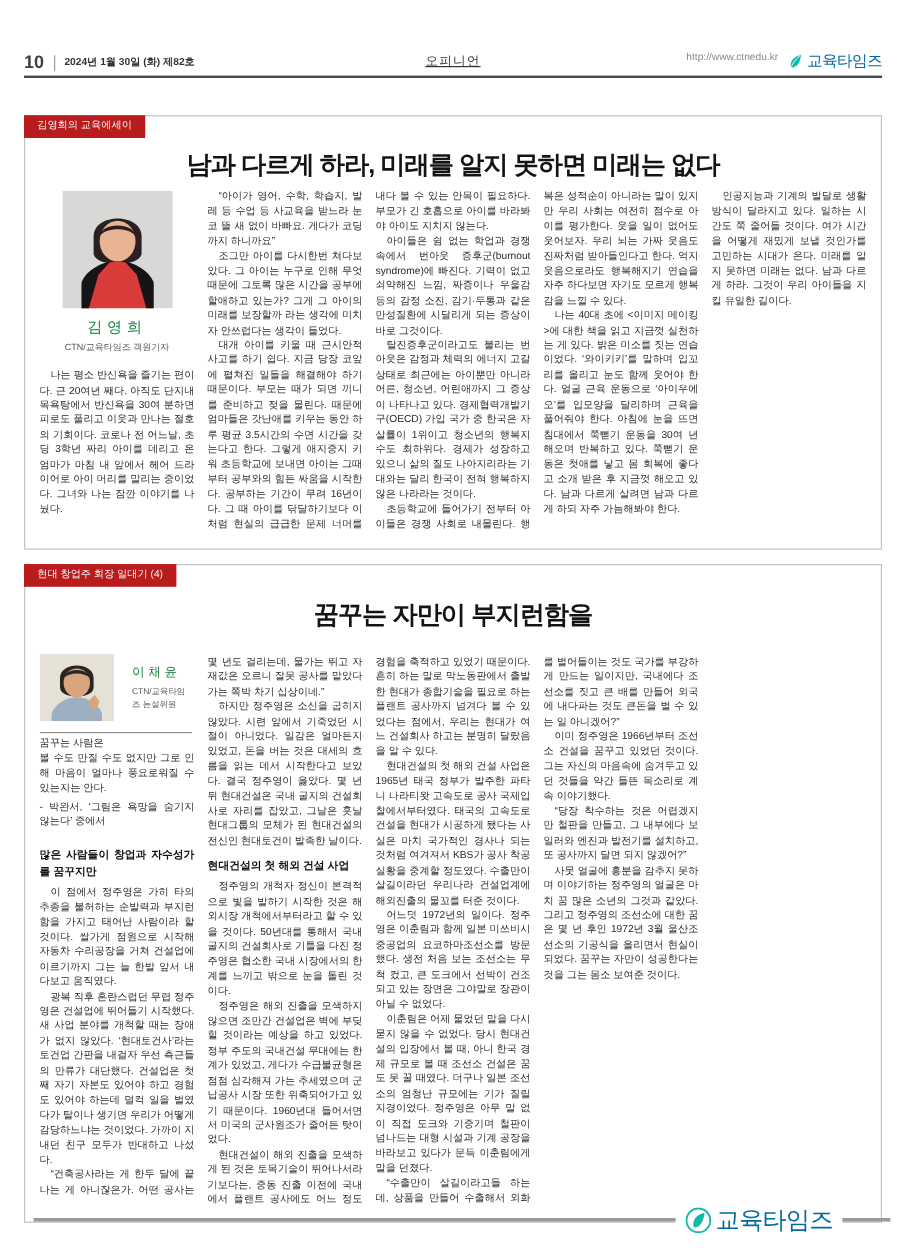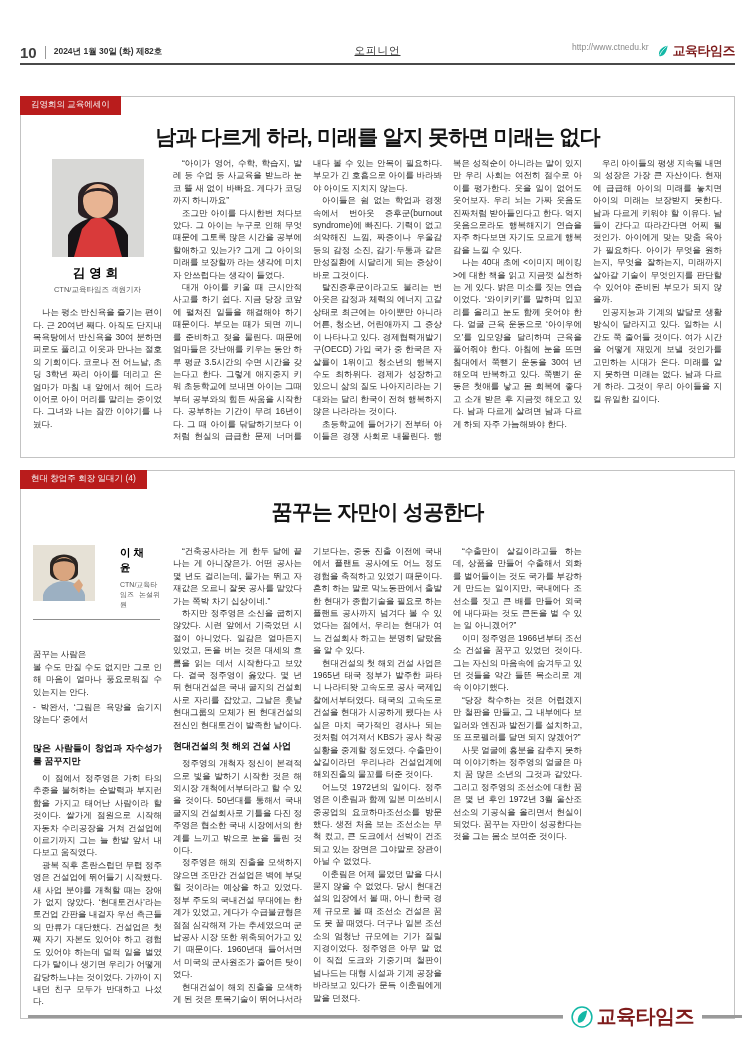--- a/index.html
+++ b/index.html
@@ -18,21 +18,21 @@
   }
   .mast-left { display:flex; align-items:flex-end; gap:8px; }
   .page-num { font-size:15px; font-weight:bold; color:#404040; line-height:1; }
   .mast-sep { width:1px; height:13px; background:#999; margin-bottom:1px; }
   .edition { font-size:8.5px; font-weight:bold; color:#333; padding-bottom:2px; }
   .section-name { font-size:10.5px; color:#333; letter-spacing:1px; padding-bottom:1px;
     position:absolute; left:50%; transform:translateX(-50%); bottom:1px;text-decoration:underline; }
   .mast-right { display:flex; align-items:flex-start; gap:7px; }
   .mast-url { font-size:8.5px; color:#8a8a8a; }
   .brand { display:flex; align-items:center; gap:3px; }
-  .brand-text { font-size:13px; font-weight:bold; color:#7f1d1d; letter-spacing:-0.5px; }
+  .brand-text { font-size:13px; font-weight:normal; color:#0369a1; letter-spacing:-0.5px; }
   .masthead-rule { position:absolute; top:63px; left:20px; right:15px; height:2px; background:#4a4a4a; }
 
   
   .article {
     position:absolute; left:20px; right:15px;
     border:1px solid #c3c3c3; background:#fff;
   }
   .article-1 { top:96px;  height:362px; }
   .article-2 { top:470px; height:549px; }
   .badge {
@@ -61,26 +61,26 @@
     margin:9px 0 4px; break-after:avoid;
   }
   .para.epigraph { text-indent:0; white-space:pre-line; margin-bottom:3px; }
   .para.credit { text-indent:0; margin-bottom:16px; }
 
   
   .author-block-v {
     break-inside:avoid; text-align:center; margin:2px 6px 10px; 
   }
   .author-block-v .portrait { width:92px; height:98px; display:block; margin:0 auto 7px; }
-  .author-name { font-size:12.5px; font-weight:bold; letter-spacing:4px; color:#000000; }
+  .author-name { font-size:12.5px; font-weight:normal; letter-spacing:4px; color:#15803d; }
   .author-role { font-size:7.5px; color:#555; margin-top:3px; letter-spacing:0; }
 
   .author-block-h {
-    break-inside:avoid; display:flex; align-items:flex-start; gap:25px;
-    padding-bottom:9px; border-bottom:1px solid #8f8f8f; margin:0 2px 28px 0;
+    break-inside:avoid; display:flex; align-items:center; gap:15px;
+    padding-bottom:9px; border-bottom:1px solid #8f8f8f; margin:0 2px 2px 0;
   }
   .author-block-h .portrait { width:62px; height:56px; flex:0 0 auto; }
   .author-block-h .author-name { font-size:10.5px; letter-spacing:3px; text-align:left; }
   .author-block-h .author-role { font-size:7px; margin-top:4px; }
 
   
   .footer { position:absolute; left:0; right:0; top:1010px; height:38px; }
   .footer-rule { position:absolute; top:5px; left:28px; right:8px; height:2.5px; background:#9a9a9a; }
   .footer-brand {
     position:absolute; right:48px; top:-7px; background:#ffffff;
@@ -134,29 +134,28 @@
       </div>
       <div>
           <p class="para p">나는 평소 반신욕을 즐기는 편이다. 근 20여년 째다. 아직도 단지내 목욕탕에서 반신욕을 30여 분하면 피로도 풀리고 이웃과 만나는 절호의 기회이다. 코로나 전 어느날, 초딩 3학년 짜리 아이를 데리고 온 엄마가 마침 내 앞에서 헤어 드라이어로 아이 머리를 말리는 중이었다. 그녀와 나는 잠깐 이야기를 나눴다.</p>
           <p class="para p">“아이가 영어, 수학, 학습지, 발레 등 수업 등 사교육을 받느라 눈코 뜰 새 없이 바빠요. 게다가 코딩까지 하니까요”</p>
           <p class="para p">조그만 아이를 다시한번 쳐다보았다. 그 아이는 누구로 인해 무엇 때문에 그토록 많은 시간을 공부에 할애하고 있는가? 그게 그 아이의 미래를 보장할까 라는 생각에 미치자 안쓰럽다는 생각이 들었다.</p>
           <p class="para p">대개 아이를 키울 때 근시안적 사고를 하기 쉽다. 지금 당장 코앞에 펼쳐진 일들을 해결해야 하기 때문이다. 부모는 때가 되면 끼니를 준비하고 젖을 물린다. 때문에 엄마들은 갓난애를 키우는 동안 하루 평균 3.5시간의 수면 시간을 갖는다고 한다. 그렇게 애지중지 키워 초등학교에 보내면 아이는 그때부터 공부와의 힘든 싸움을 시작한다. 공부하는 기간이 무려 16년이다. 그 때 아이를 닦달하기보다 이처럼 현실의 급급한 문제 너머를 내다 볼 수 있는 안목이 필요하다. 부모가 긴 호흡으로 아이를 바라봐야 아이도 지치지 않는다.</p>
           <p class="para p">아이들은 쉼 없는 학업과 경쟁 속에서 번아웃 증후군(burnout syndrome)에 빠진다. 기력이 없고 쇠약해진 느낌, 짜증이나 우울감 등의 감정 소진, 감기·두통과 같은 만성질환에 시달리게 되는 증상이 바로 그것이다.</p>
           <p class="para p">탈진증후군이라고도 불리는 번아웃은 감정과 체력의 에너지 고갈 상태로 최근에는 아이뿐만 아니라 어른, 청소년, 어린애까지 그 증상이 나타나고 있다. 경제협력개발기구(OECD) 가입 국가 중 한국은 자살률이 1위이고 청소년의 행복지수도 최하위다. 경제가 성장하고 있으니 삶의 질도 나아지리라는 기대와는 달리 한국이 전혀 행복하지 않은 나라라는 것이다.</p>
           <p class="para p">초등학교에 들어가기 전부터 아이들은 경쟁 사회로 내몰린다. 행복은 성적순이 아니라는 말이 있지만 우리 사회는 여전히 점수로 아이를 평가한다. 웃을 일이 없어도 웃어보자. 우리 뇌는 가짜 웃음도 진짜처럼 받아들인다고 한다. 억지 웃음으로라도 행복해지기 연습을 자주 하다보면 자기도 모르게 행복감을 느낄 수 있다.</p>
           <p class="para p">나는 40대 초에 &lt;이미지 메이킹&gt;에 대한 책을 읽고 지금껏 실천하는 게 있다. 밝은 미소를 짓는 연습이었다. ‘와이키키’를 말하며 입꼬리를 올리고 눈도 함께 웃어야 한다. 얼굴 근육 운동으로 ‘아이우에오’를 입모양을 달리하며 근육을 풀어줘야 한다. 아침에 눈을 뜨면 침대에서 쭉뻗기 운동을 30여 년 해오며 반복하고 있다. 쭉뻗기 운동은 첫애를 낳고 몸 회복에 좋다고 소개 받은 후 지금껏 해오고 있다. 남과 다르게 살려면 남과 다르게 하되 자주 가늠해봐야 한다.</p>
-          <p class="para p">우리 아이들의 평생 지속될 내면의 성장은 가장 큰 자산이다. 현재에 급급해 아이의 미래를 놓치면 아이의 미래는 보장받지 못한다. 남과 다르게 키워야 할 이유다. 남들이 간다고 따라간다면 어찌 될 것인가. 아이에게 맞는 맞춤 육아가 필요하다. 아이가 무엇을 원하는지, 무엇을 잘하는지, 미래까지 살아갈 기술이 무엇인지를 판단할 수 있어야 준비된 부모가 되지 않을까.</p>
           <p class="para p">인공지능과 기계의 발달로 생활 방식이 달라지고 있다. 일하는 시간도 쭉 줄어들 것이다. 여가 시간을 어떻게 재밌게 보낼 것인가를 고민하는 시대가 온다. 미래를 알지 못하면 미래는 없다. 남과 다르게 하라. 그것이 우리 아이들을 지킬 유일한 길이다.</p>
         </div>
     </div>
   </section>
 
   <section class="article article-2">
     <div class="badge">현대 창업주 회장 일대기 (4)</div>
-    <h1 class="headline">꿈꾸는 자만이 성공한다</h1>
+    <h1 class="headline">꿈꾸는 자만이 부지런함을</h1>
     <div class="article-body">
       <div class="author-block-h">
         <svg class="portrait" viewBox="0 0 62 56">
           <rect width="62" height="56" fill="#e6e1d6"></rect>
           <path d="M17 20 C17 6, 45 6, 45 20 L45 28 C45 38, 17 38, 17 28 Z" fill="#2b2522"></path>
           <ellipse cx="31" cy="24" rx="11" ry="12" fill="#d9a57f"></ellipse>
           <path d="M20 20 C22 11, 40 11, 42 20 C37 15, 25 15, 20 20 Z" fill="#2b2522"></path>
           <path d="M31 36 C22 36, 12 42, 10 50 L10 56 L52 56 L52 50 C50 42, 40 36, 31 36 Z" fill="#9cb0c2"></path>
           <path d="M40 40 L46 34 L50 40 L46 48 Z" fill="#d9a57f"></path>
         </svg>
@@ -176,21 +175,21 @@
           <p class="para p">하지만 정주영은 소신을 굽히지 않았다. 시련 앞에서 기죽었던 시절이 아니었다. 일감은 얼마든지 있었고, 돈을 버는 것은 대세의 흐름을 읽는 데서 시작한다고 보았다. 결국 정주영이 옳았다. 몇 년 뒤 현대건설은 국내 굴지의 건설회사로 자리를 잡았고, 그날은 훗날 현대그룹의 모체가 된 현대건설의 전신인 현대토건이 발족한 날이다.</p>
           <h3 class="para subhead">현대건설의 첫 해외 건설 사업</h3>
           <p class="para p">정주영의 개척자 정신이 본격적으로 빛을 발하기 시작한 것은 해외시장 개척에서부터라고 할 수 있을 것이다. 50년대를 통해서 국내 굴지의 건설회사로 기틀을 다진 정주영은 협소한 국내 시장에서의 한계를 느끼고 밖으로 눈을 돌린 것이다.</p>
           <p class="para p">정주영은 해외 진출을 모색하지 않으면 조만간 건설업은 벽에 부딪힐 것이라는 예상을 하고 있었다. 정부 주도의 국내건설 무대에는 한계가 있었고, 게다가 수급불균형은 점점 심각해져 가는 추세였으며 군납공사 시장 또한 위축되어가고 있기 때문이다. 1960년대 들어서면서 미국의 군사원조가 줄어든 탓이었다.</p>
           <p class="para p">현대건설이 해외 진출을 모색하게 된 것은 토목기술이 뛰어나서라기보다는, 중동 진출 이전에 국내에서 플랜트 공사에도 어느 정도 경험을 축적하고 있었기 때문이다. 흔히 하는 말로 막노동판에서 출발한 현대가 종합기술을 필요로 하는 플랜트 공사까지 넘겨다 볼 수 있었다는 점에서, 우리는 현대가 여느 건설회사 하고는 분명히 달랐음을 알 수 있다.</p>
           <p class="para p">현대건설의 첫 해외 건설 사업은 1965년 태국 정부가 발주한 파타니 나라티왓 고속도로 공사 국제입찰에서부터였다. 태국의 고속도로 건설을 현대가 시공하게 됐다는 사실은 마치 국가적인 경사나 되는 것처럼 여겨져서 KBS가 공사 착공 실황을 중계할 정도였다. 수출만이 살길이라던 우리나라 건설업계에 해외진출의 물꼬를 터준 것이다.</p>
           <p class="para p">어느덧 1972년의 일이다. 정주영은 이춘림과 함께 일본 미쓰비시중공업의 요코하마조선소를 방문했다. 생전 처음 보는 조선소는 무척 컸고, 큰 도크에서 선박이 건조되고 있는 장면은 그야말로 장관이 아닐 수 없었다.</p>
           <p class="para p">이춘림은 어제 물었던 말을 다시 묻지 않을 수 없었다. 당시 현대건설의 입장에서 볼 때, 아니 한국 경제 규모로 볼 때 조선소 건설은 꿈도 못 꿀 때였다. 더구나 일본 조선소의 엄청난 규모에는 기가 질릴 지경이었다. 정주영은 아무 말 없이 직접 도크와 기중기며 철판이 넘나드는 대형 시설과 기계 공장을 바라보고 있다가 문득 이춘림에게 말을 던졌다.</p>
           <p class="para p">“수출만이 살길이라고들 하는데, 상품을 만들어 수출해서 외화를 벌어들이는 것도 국가를 부강하게 만드는 일이지만, 국내에다 조선소를 짓고 큰 배를 만들어 외국에 내다파는 것도 큰돈을 벌 수 있는 일 아니겠어?”</p>
           <p class="para p">이미 정주영은 1966년부터 조선소 건설을 꿈꾸고 있었던 것이다. 그는 자신의 마음속에 숨겨두고 있던 것들을 약간 들뜬 목소리로 계속 이야기했다.</p>
-          <p class="para p">“당장 착수하는 것은 어렵겠지만 철판을 만들고, 그 내부에다 보일러와 엔진과 발전기를 설치하고, 또 프로펠러를 달면 되지 않겠어?”</p>
+          <p class="para p">“당장 착수하는 것은 어렵겠지만 철판을 만들고, 그 내부에다 보일러와 엔진과 발전기를 설치하고, 또 공사까지 달면 되지 않겠어?”</p>
           <p class="para p">사뭇 얼굴에 흥분을 감추지 못하며 이야기하는 정주영의 얼굴은 마치 꿈 많은 소년의 그것과 같았다. 그리고 정주영의 조선소에 대한 꿈은 몇 년 후인 1972년 3월 울산조선소의 기공식을 올리면서 현실이 되었다. 꿈꾸는 자만이 성공한다는 것을 그는 몸소 보여준 것이다.</p>
         </div>
     </div>
   </section>
 
   <div class="footer">
     <div class="footer-rule"></div>
     <div class="footer-brand">
       <svg width="22" height="22" viewBox="0 0 20 20">
         <circle cx="10" cy="10" r="9" fill="none" stroke="#14b8a6" stroke-width="1.4"></circle>

